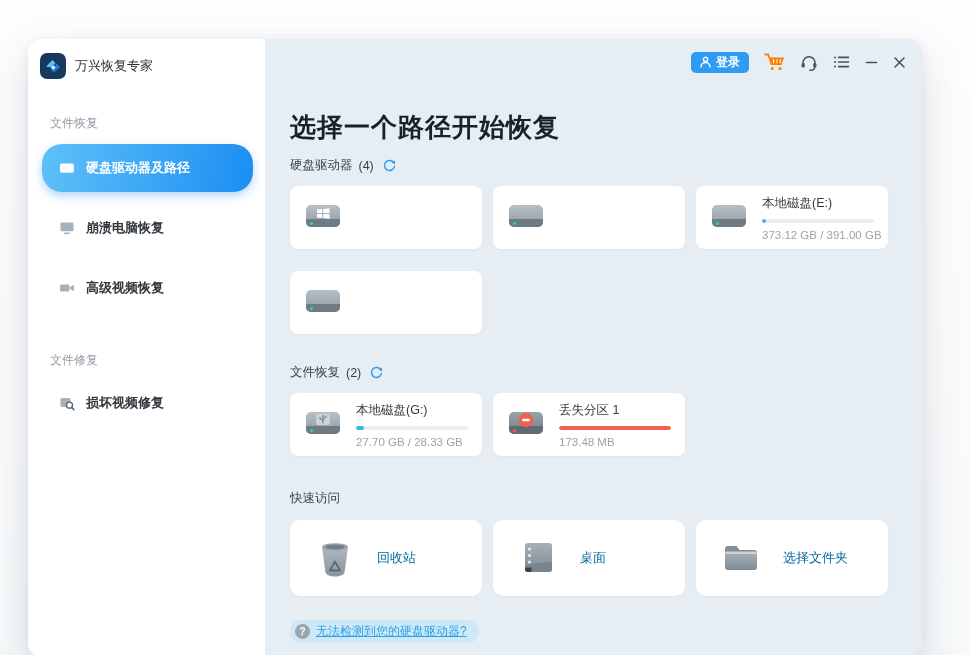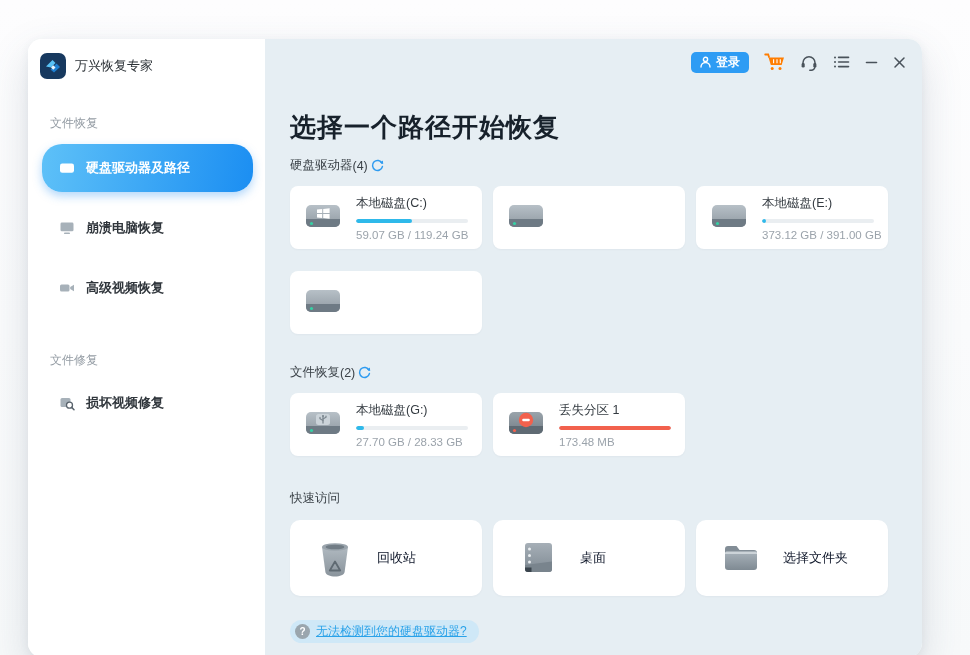--- a/index.html
+++ b/index.html
@@ -25,37 +25,37 @@
   .side-item.active .sicon { color:#fff; }
   .side-item.repair { margin-top:10px; }
   
   .content { flex:1; background:#e6eef3; border-radius:0 14px 14px 0; padding-left:25px; position:relative; }
   .titlebar { height:46px; display:flex; align-items:center; justify-content:flex-end; gap:15px; padding-right:16px; }
   .login-btn { display:inline-flex; align-items:center; gap:5px; background:#2e9cf4; color:#fff; border:none;
                border-radius:5px; height:21px; padding:0 9px; font-size:12px; font-weight:700; cursor:pointer;
                font-family:inherit; }
   .tb-ic { display:inline-flex; align-items:center; cursor:pointer; line-height:0; }
   .page-title { font-size:26px; font-weight:700; color:#17212b; margin-top:26px; letter-spacing:1px; line-height:32px; }
-  .group-row { display:flex; align-items:center; margin-top:14px; font-size:12.5px; color:#3a4147; }
+  .group-row { display:flex; align-items:center; gap:6px; margin-top:14px; font-size:12.5px; color:#3a4147; }
   .group-row.spaced { margin-top:30px; }
   .group-row.quick { margin-top:34px; }
   .refresh-ic { display:inline-flex; margin-left:3px; cursor:pointer; line-height:0; }
   .grid { margin-top:12px; display:grid; grid-template-columns:repeat(3,192px); gap:22px 11px; }
   .card { background:#fff; border-radius:8px; height:63px; display:flex; align-items:center; padding-left:13px;
           gap:13px; cursor:pointer; box-shadow:0 1px 2px rgba(40,60,80,.04); }
   .dicon { width:40px; height:34px; flex:none; }
   .cname { font-size:12.5px; color:#333a40; }
   .bar  { width:112px; height:4px; border-radius:2px; background:#eaeef1; margin-top:7px; overflow:hidden; }
   .fill { display:block; height:4px; border-radius:2px; background:#2fb9ea; width:0; }
   .csize { font-size:11.5px; color:#9ba3ab; margin-top:6px; }
   .grid.quickgrid { margin-top:13px; }
   .qcard { background:#fff; border-radius:10px; height:76px; display:flex; align-items:center; gap:22px;
            padding-left:25px; cursor:pointer; box-shadow:0 1px 2px rgba(40,60,80,.04); }
   .qicon { width:40px; height:40px; flex:none; }
-  .qlabel { font-size:13px; color:#0f172a; }
+  .qlabel { font-size:13px; color:#0369a1; }
   .help-pill { margin-top:24px; display:inline-flex; align-items:center; gap:6px; background:#cfe8f7;
                border-radius:12px; padding:3px 12px 3px 5px; cursor:pointer; }
   .q-circle { width:15px; height:15px; border-radius:50%; background:#9aa6ae; color:#fff; font-size:10px;
               font-weight:700; display:flex; align-items:center; justify-content:center; flex:none; }
   .help-link { font-size:12px; color:#2aa2e9; text-decoration:underline; }
   .defs { position:absolute; width:0; height:0; overflow:hidden; }
 </style>
 </head>
 <body>
 
@@ -269,27 +269,20 @@
             <polygon points="11.9,1.4 12.2,5 8.9,3.8" fill="#2e9bf0" stroke="none"></polygon>
           </svg>
         </span>
       </div>
 
       <div class="grid">
         <div class="card">
           <svg class="dicon">
               <use href="#ic-drive-win"></use>
             </svg>
-          <div>
-            <div class="cname">本地磁盘(C:)</div>
-            <div class="bar">
-              <i class="fill" style="width:50%"></i>
-            </div>
-            <div class="csize">59.07 GB / 119.24 GB</div>
-          </div>
         </div>
 
         <div class="card">
           <svg class="dicon">
               <use href="#ic-drive-plain"></use>
             </svg>
         </div>
 
         <div class="card">
           <svg class="dicon">

